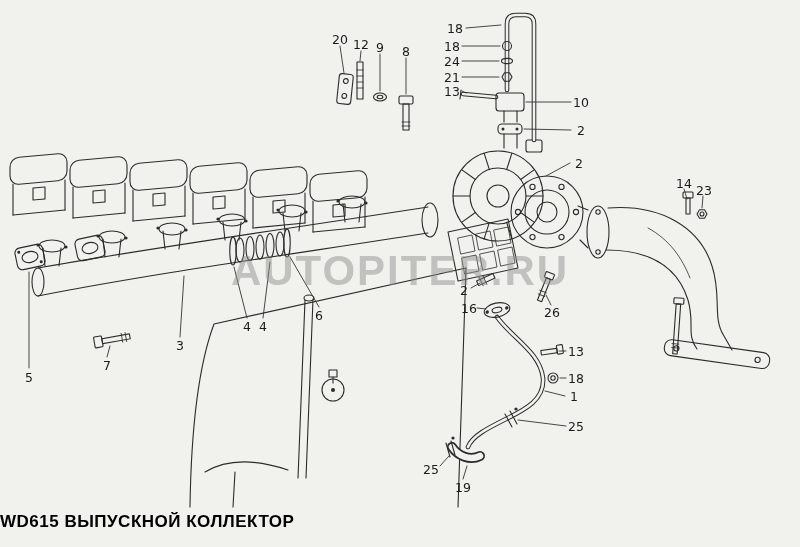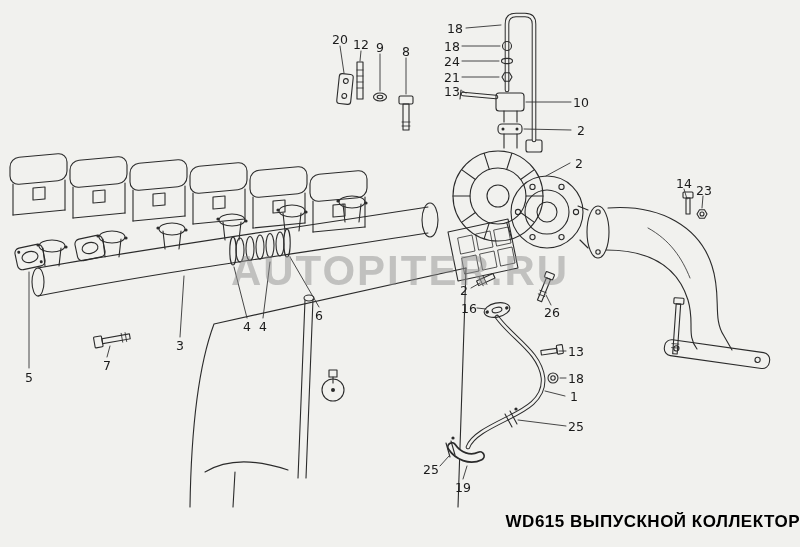--- a/index.html
+++ b/index.html
@@ -21,21 +21,21 @@
   .callout{
     position:absolute;transform:translate(-50%,-50%);
     font-size:12.5px;color:#1b1b1b;white-space:nowrap;
   }
   .watermark{
     position:absolute;left:400px;top:271px;transform:translate(-50%,-50%);
     font-family:"Liberation Sans",sans-serif;font-weight:bold;
     font-size:42px;letter-spacing:2px;color:#8e8e8e;opacity:.48;text-align:center;
   }
   .title{
-    position:absolute;left:0;right:0;top:512px;text-align:right;
+    position:absolute;left:0;right:0;top:512px;text-align:left;
     font-family:"Liberation Sans",sans-serif;font-weight:bold;
     font-size:17px;color:#000;letter-spacing:.5px;
   }
 </style>
 </head>
 <body>
 
 <div class="canvas">
 
   <svg width="800" height="547" viewBox="0 0 800 547">

